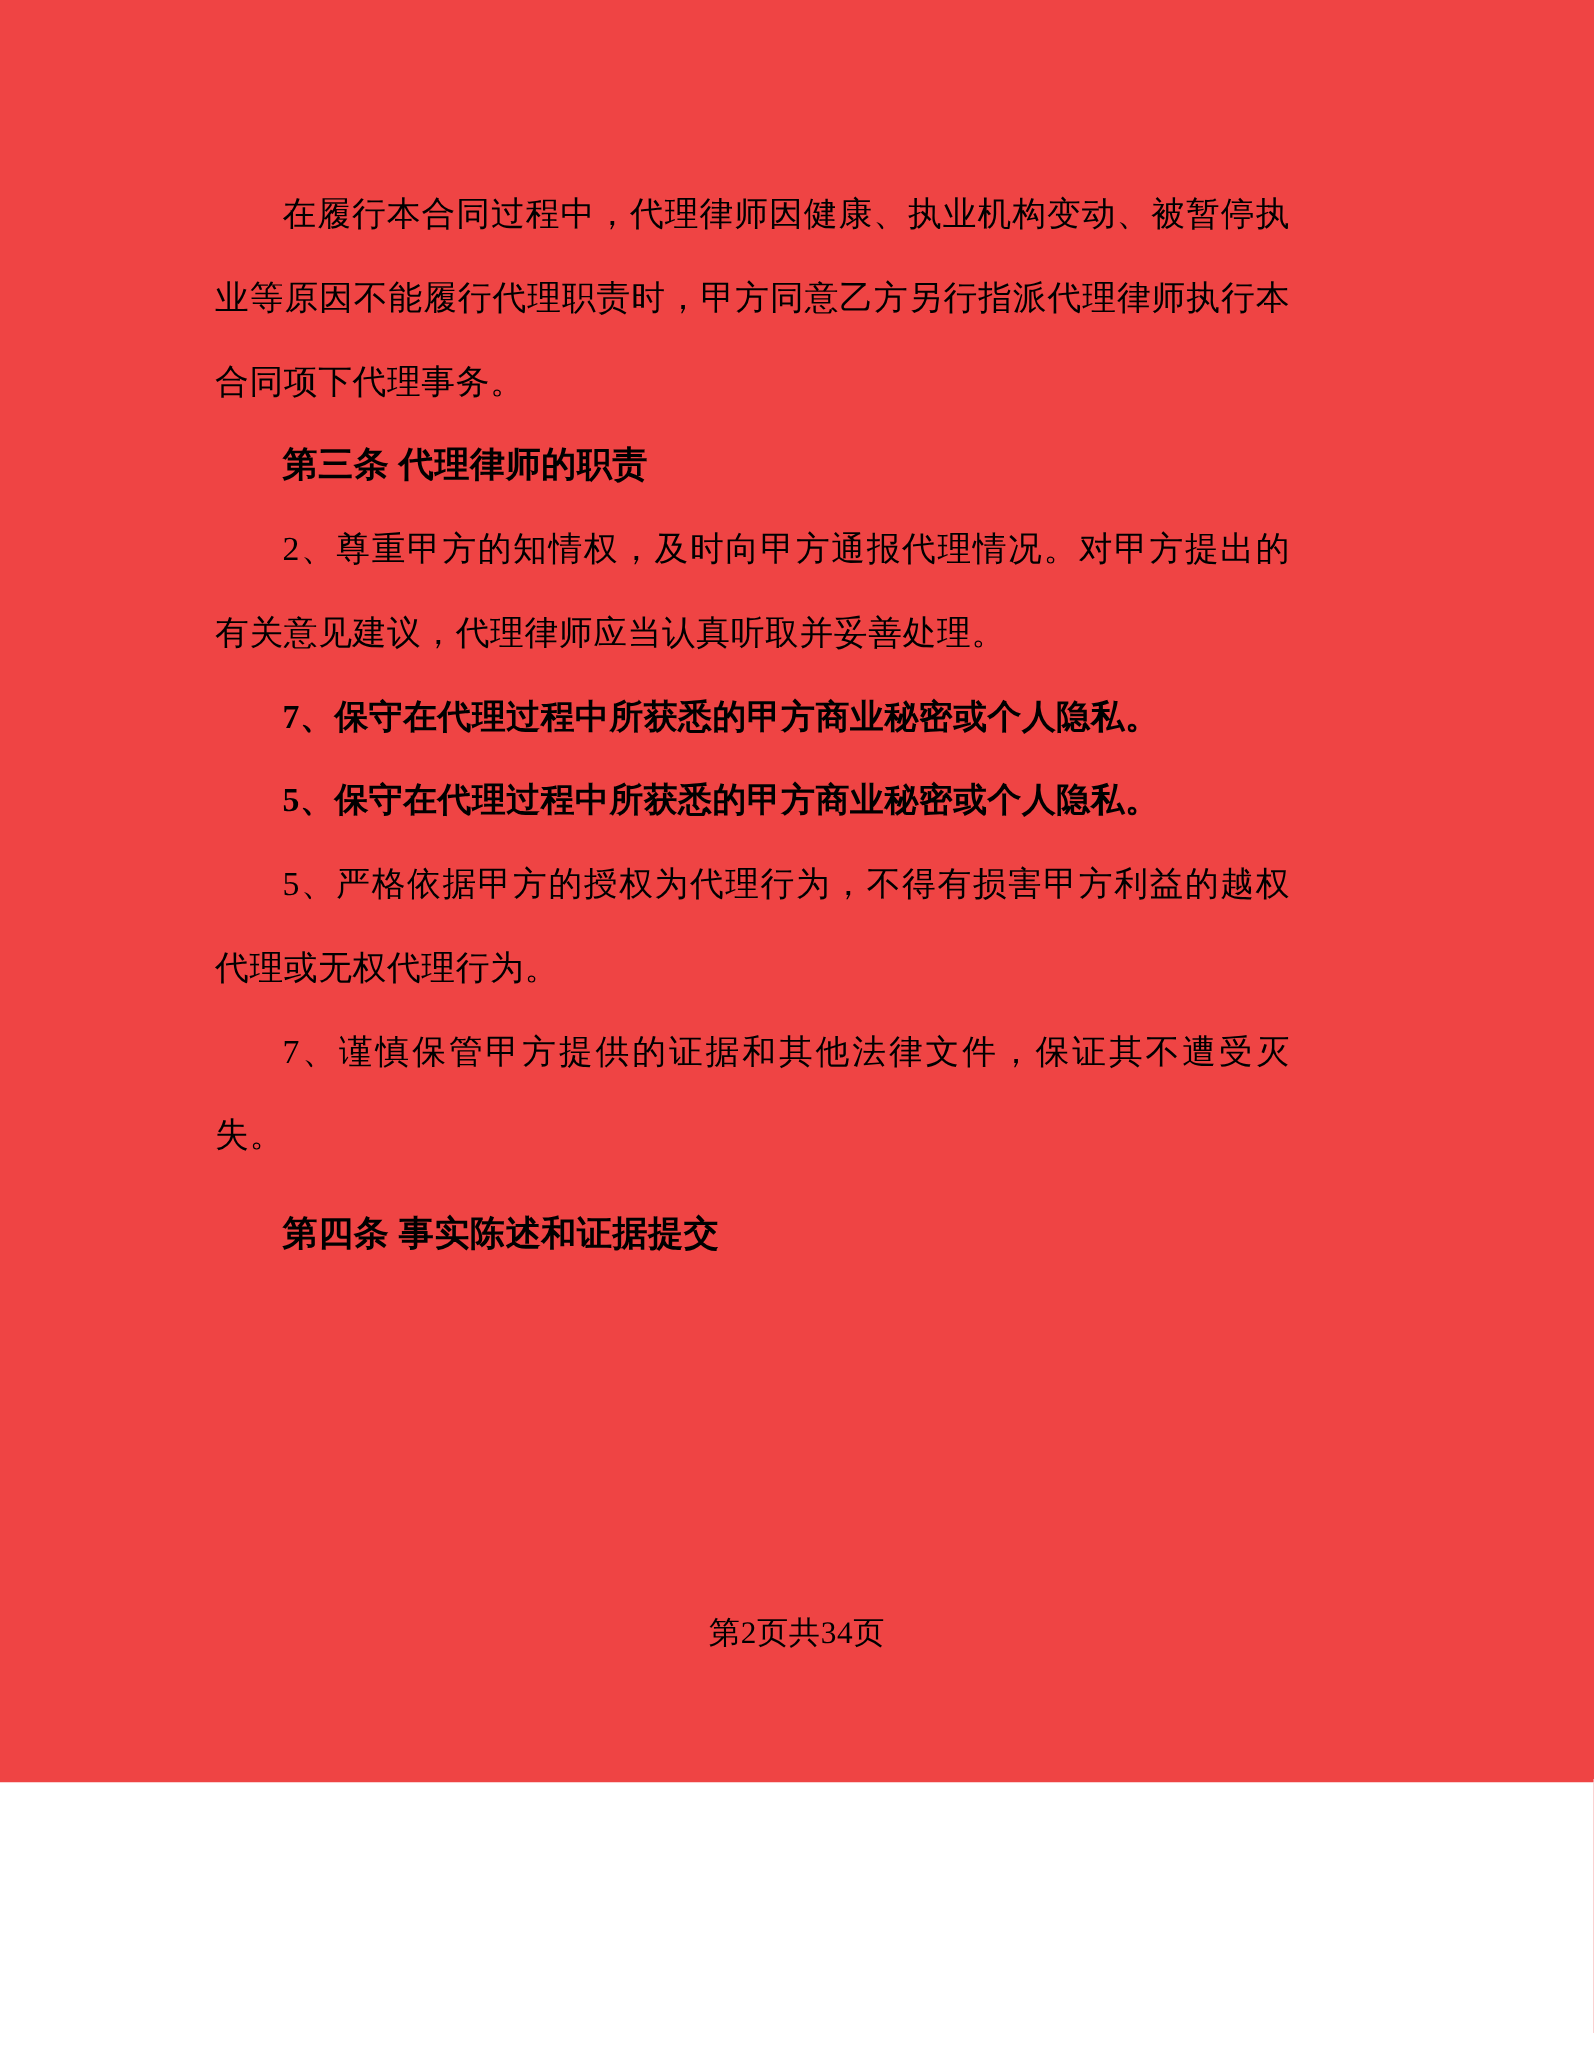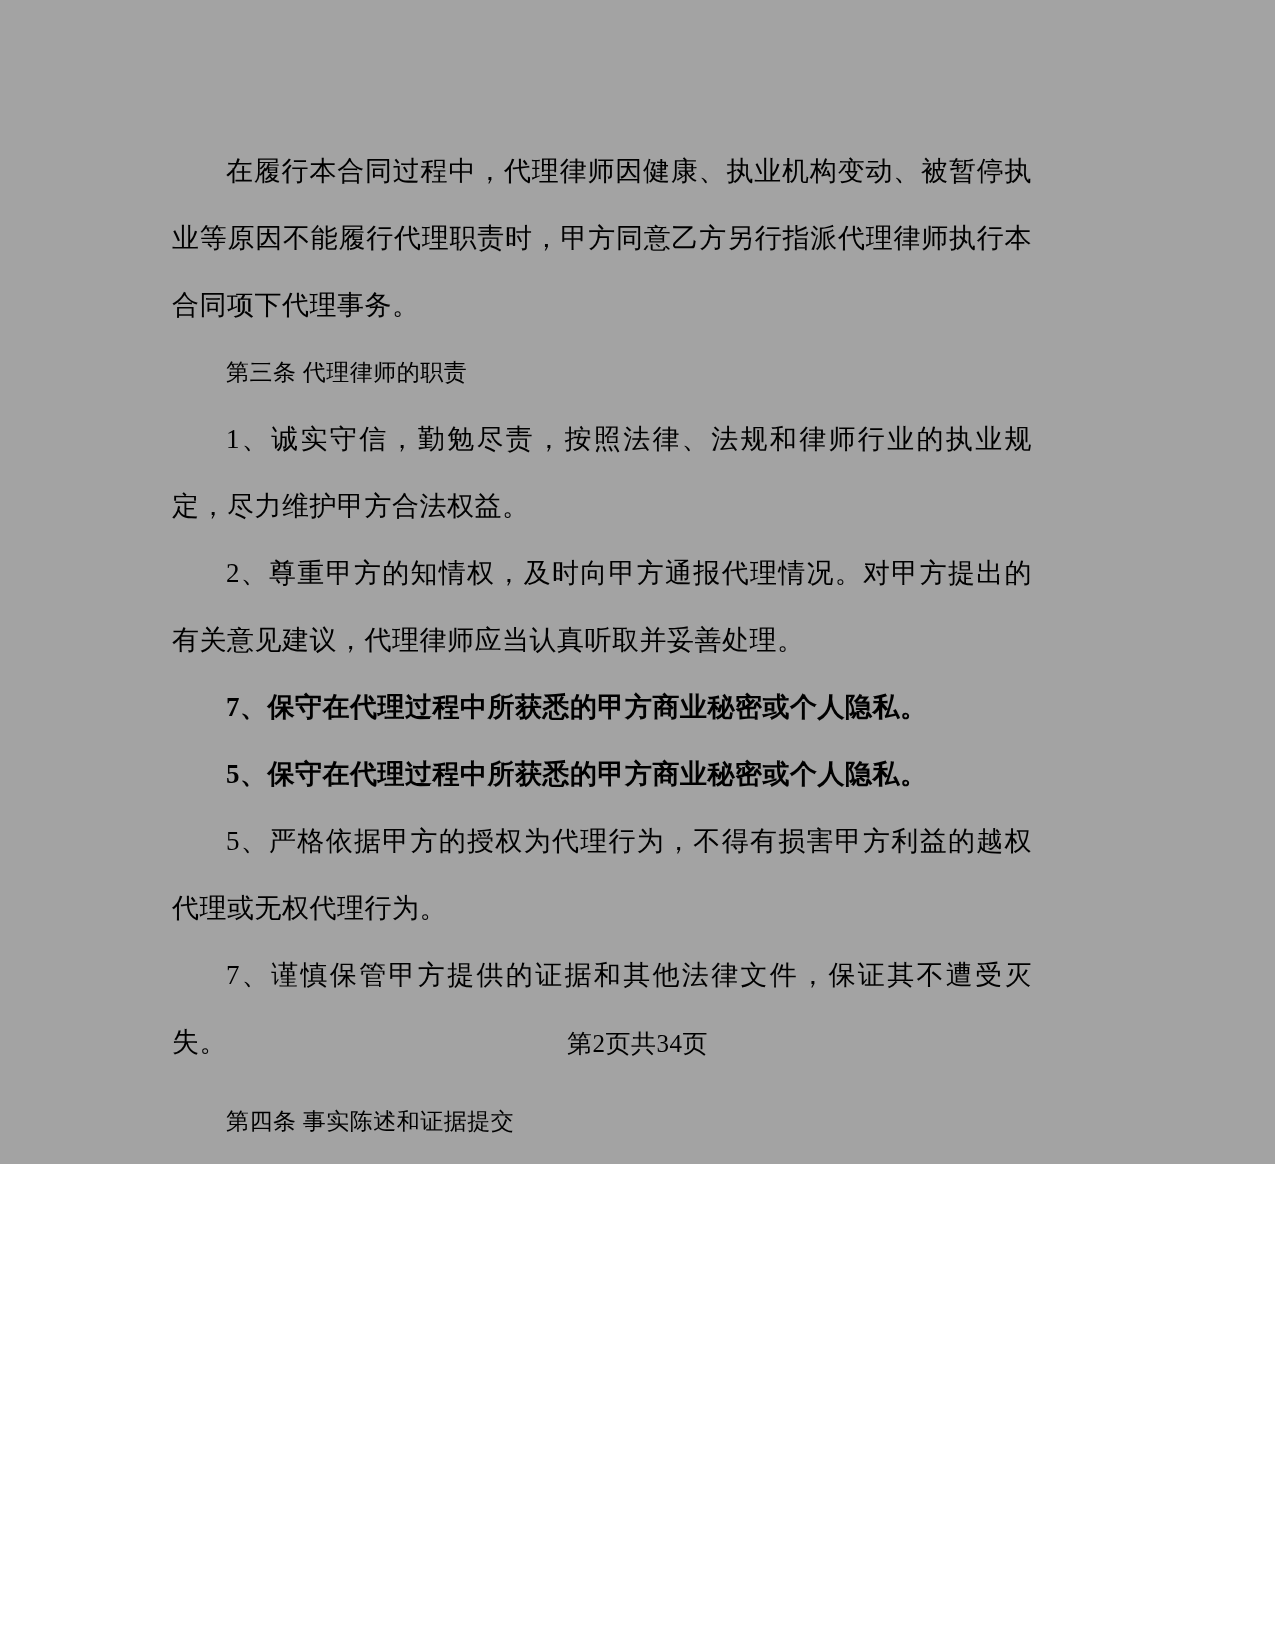--- a/index.html
+++ b/index.html
@@ -2,23 +2,23 @@
 <html><head>
 <meta charset="utf-8">
 <style>
   html, body {
     margin: 0;
     padding: 0;
     background: #ffffff;
   }
   .page {
     width: 1275px;
-    height: 1164px;
+    height: 1426px;
     position: relative;
-    background: #a3a3a3;
+    background: #ef4444;
     box-sizing: border-box;
     font-family: "Liberation Serif", "DejaVu Serif", serif;
     color: #000000;
     overflow: hidden;
   }
   .content {
     position: absolute;
     left: 172px;
     top: 138px;
     width: 860px;
@@ -27,23 +27,23 @@
     margin: 0 0 0 0;
     font-size: 27px;
     line-height: 67px;
     text-align: justify;
     text-justify: inter-ideograph;
     letter-spacing: 0.5px;
     text-indent: 54px;
   }
   p.heading {
     margin: 0;
-    font-size: 23px;
+    font-size: 28px;
     line-height: 67px;
-    font-weight: normal;
+    font-weight: bold;
     text-indent: 54px;
     letter-spacing: 0.5px;
   }
   p.para.bold {
     font-weight: bold;
   }
   .spacer-sm { height: 12px; }
   .footer {
     position: absolute;
     left: 0;
@@ -60,21 +60,20 @@
 
 <div class="page">
 
   <div class="content">
 
     <p class="para">在履行本合同过程中，代理律师因健康、执业机构变动、被暂停执业等原因不能履行代理职责时，甲方同意乙方另行指派代理律师执行本合同项下代理事务。</p>
 
     <p class="heading">第三条 代理律师的职责</p>
 
 
-    <p class="para">1、诚实守信，勤勉尽责，按照法律、法规和律师行业的执业规定，尽力维护甲方合法权益。</p>
 
     <p class="para">2、尊重甲方的知情权，及时向甲方通报代理情况。对甲方提出的有关意见建议，代理律师应当认真听取并妥善处理。</p>
 
     <p class="para bold">7、保守在代理过程中所获悉的甲方商业秘密或个人隐私。</p>
 
     <p class="para bold">5、保守在代理过程中所获悉的甲方商业秘密或个人隐私。</p>
 
     <p class="para">5、严格依据甲方的授权为代理行为，不得有损害甲方利益的越权代理或无权代理行为。</p>
 
 

